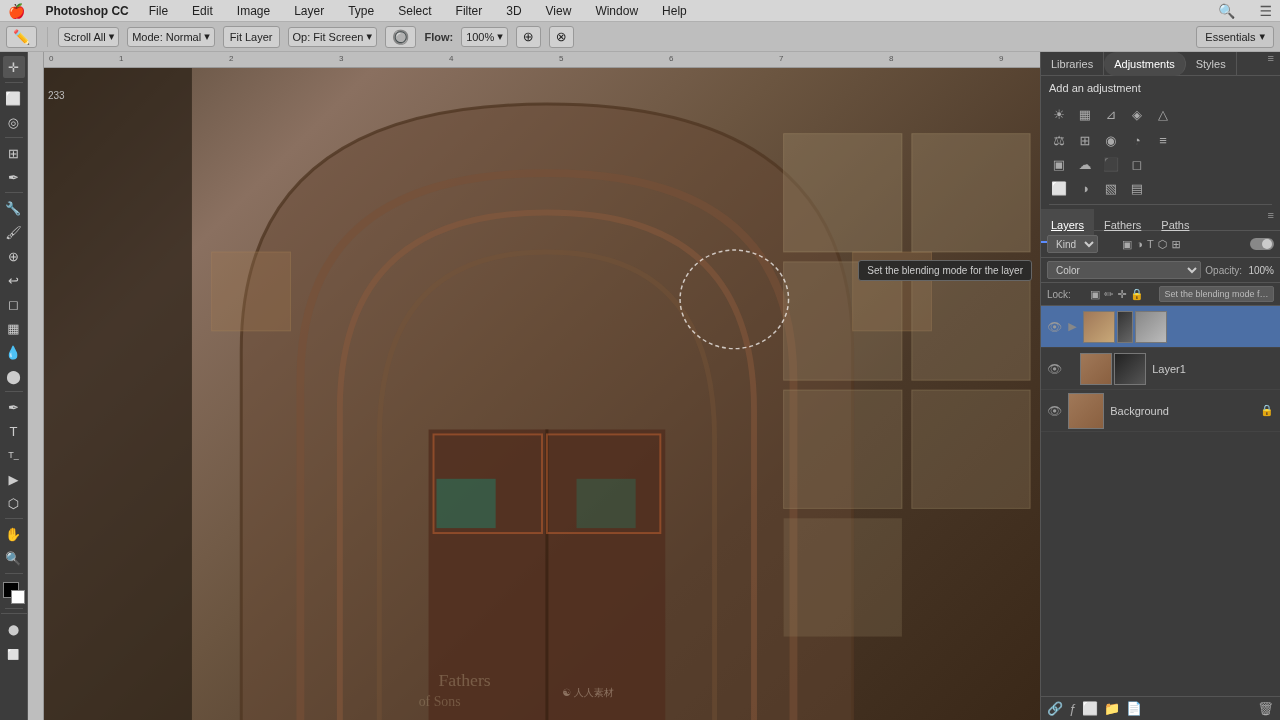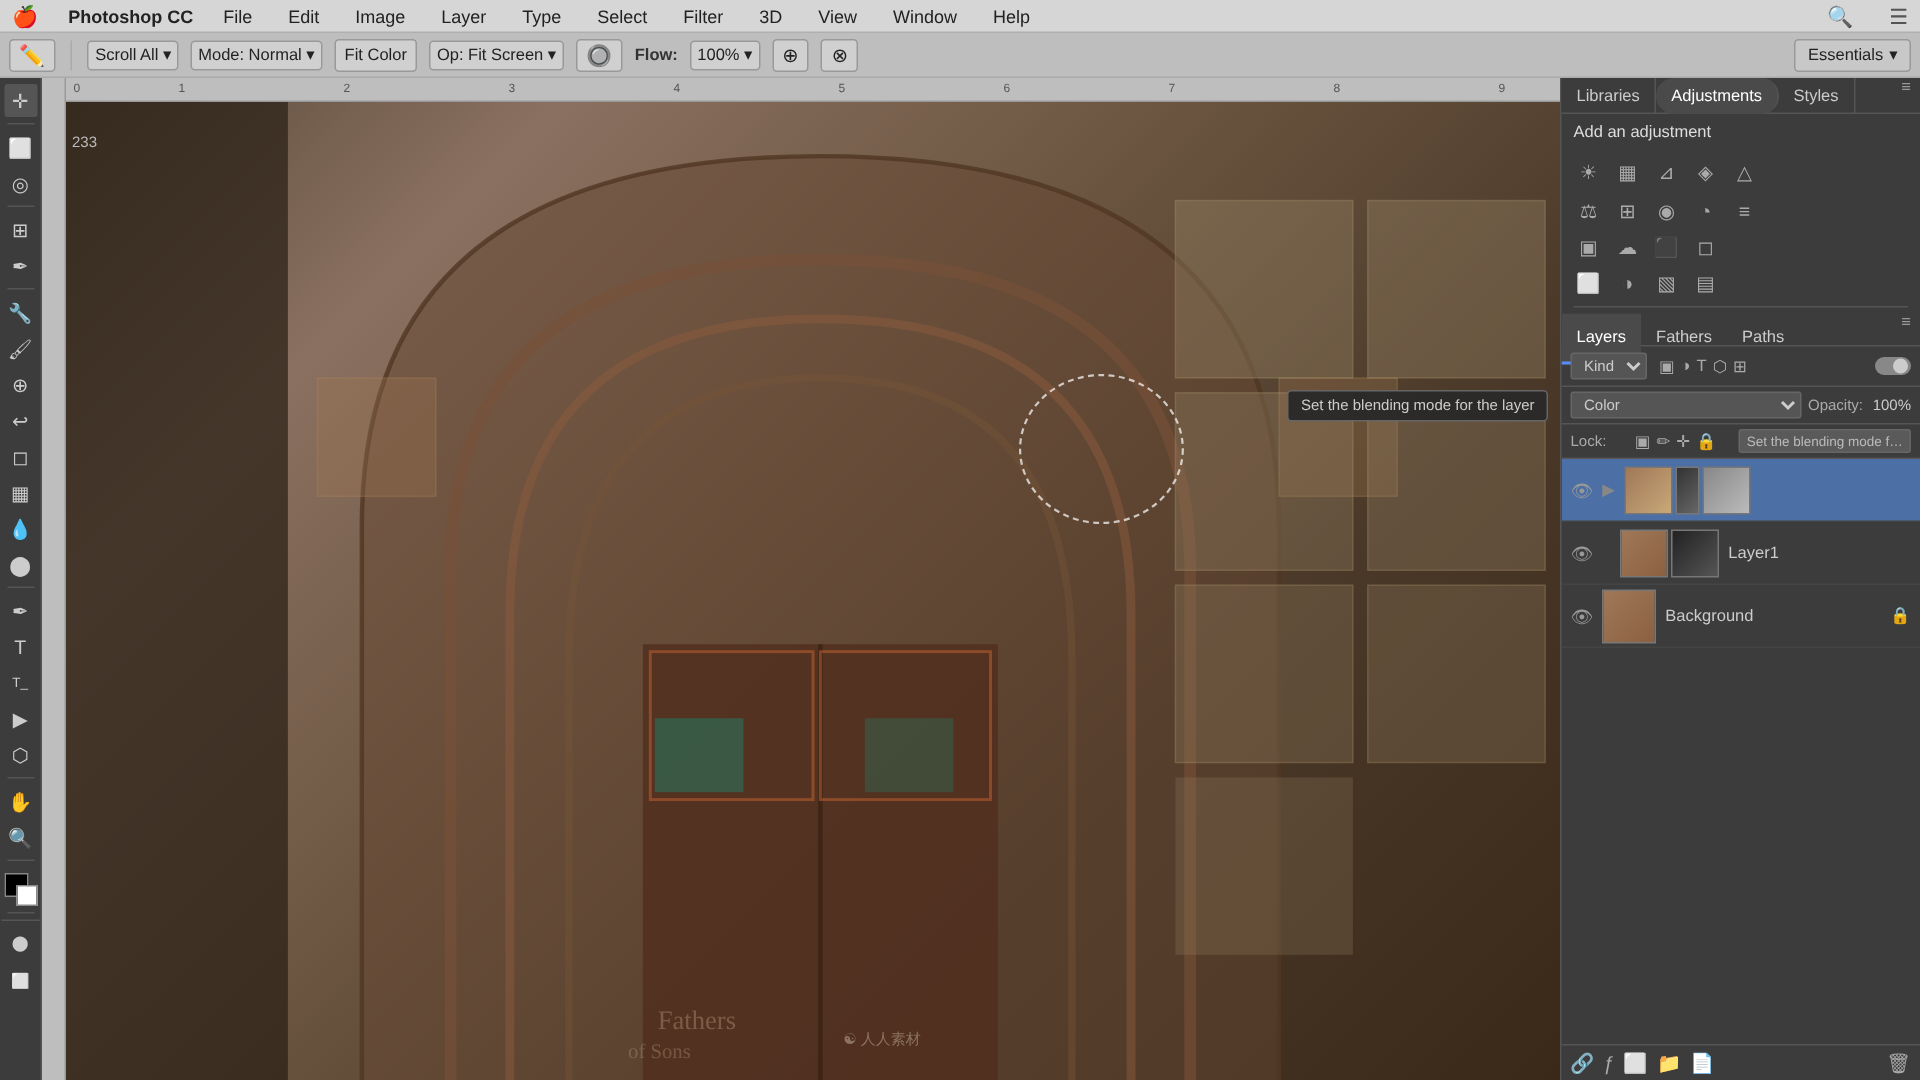--- a/index.html
+++ b/index.html
@@ -132,27 +132,27 @@
     .adj-divider { width: calc(100% - 16px); height: 1px; background: #555; margin: 4px 8px; }
 
     
     .layers-panel { flex: 1; display: flex; flex-direction: column; overflow: hidden; }
     .layers-tabs {
       display: flex; background: #3c3c3c; border-bottom: 1px solid #555;
       height: 22px;
     }
     .layers-tab {
       padding: 16px 10px; height: 22px; display: flex; align-items: center;
-      font-size: 11px; cursor: pointer; color: #ccc;
+      font-size: 11px; cursor: pointer; color: #ccc; text-decoration: underline;
     }
     .layers-tab.active { background: #4a4a4a; border-bottom: 2px solid #5b8cff; color: #fff; }
 
     
     .layer-filter-row {
-      display: flex; align-items: center; padding: 4px 6px; gap: 4px;
+      display: flex; align-items: center; padding: 4px 6px; gap: 20px;
       border-bottom: 1px solid #555;
     }
     .layer-filter-select {
       background: #555; border: 1px solid #666; color: #ccc;
       font-size: 10px; height: 18px; border-radius: 2px; padding: 0 4px;
     }
     .layer-filter-icons { display: flex; gap: 4px; margin-left: 4px; }
     .lfi { color: #aaa; font-size: 11px; cursor: pointer; }
     .layer-filter-toggle {
       margin-left: auto; width: 24px; height: 12px; background: #888;
@@ -261,21 +261,21 @@
   <div class="tool-dropdown">
     <span>Scroll All</span>
     <span>▾</span>
   </div>
   <div class="tool-dropdown">
     <span>Mode:</span>
     <span>Normal</span>
     <span>▾</span>
   </div>
   <div class="tool-btn">
-    <span>Fit Color</span>
+    <span>Fit Layer</span>
   </div>
   <div class="tool-dropdown">
     <span>Op: Fit Screen</span>
     <span>▾</span>
   </div>
   <div class="tool-btn" style="font-size:14px;">🔘</div>
   <span class="tool-label">Flow:</span>
   <div class="tool-dropdown">
     <span>100%</span>
     <span>▾</span>

